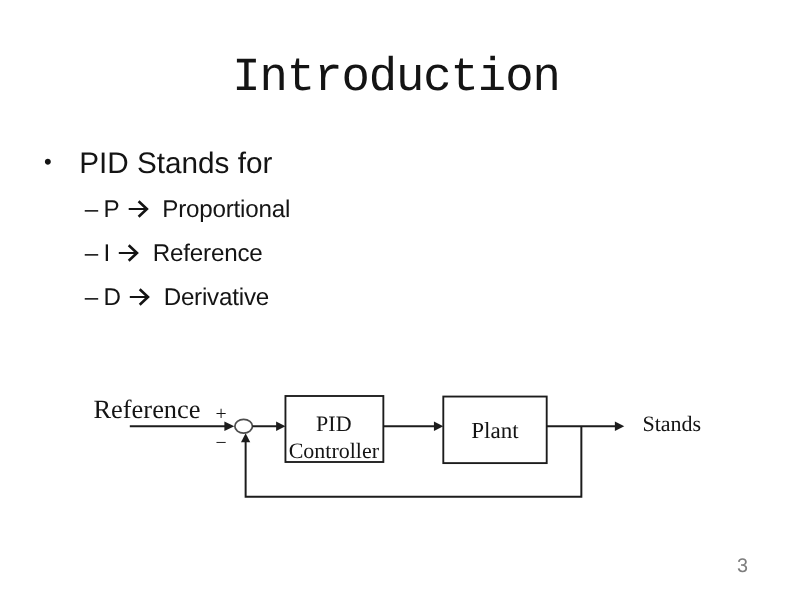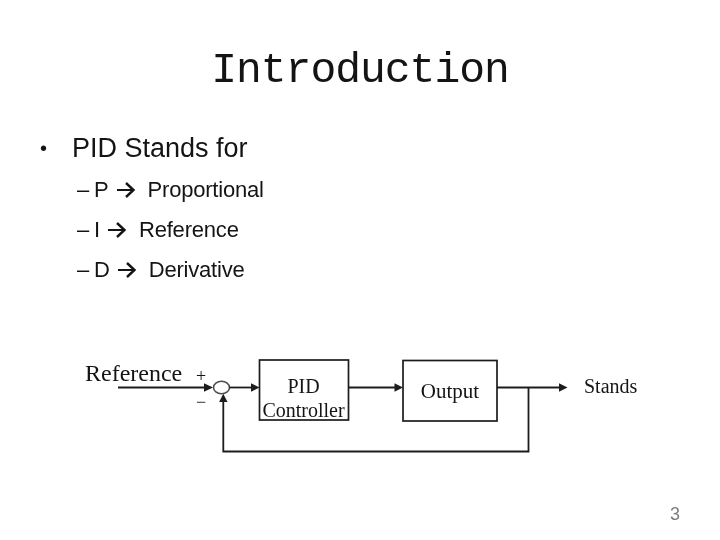--- a/index.html
+++ b/index.html
@@ -155,20 +155,20 @@
     </svg>
 
     <span class="dlabel lbl-reference">Reference</span>
     <span class="dlabel lbl-plus">+</span>
     <span class="dlabel lbl-minus">−</span>
     <div class="box-text pid-text">
       <span>PID</span>
       <span>Controller</span>
     </div>
     <div class="box-text plant-text">
-      <span>Output</span>
+      <span>Plant</span>
     </div>
     <span class="dlabel lbl-output">Stands</span>
   </div>
 
   <span class="page-number">3</span>
 
 </div>
 
 </body></html>

